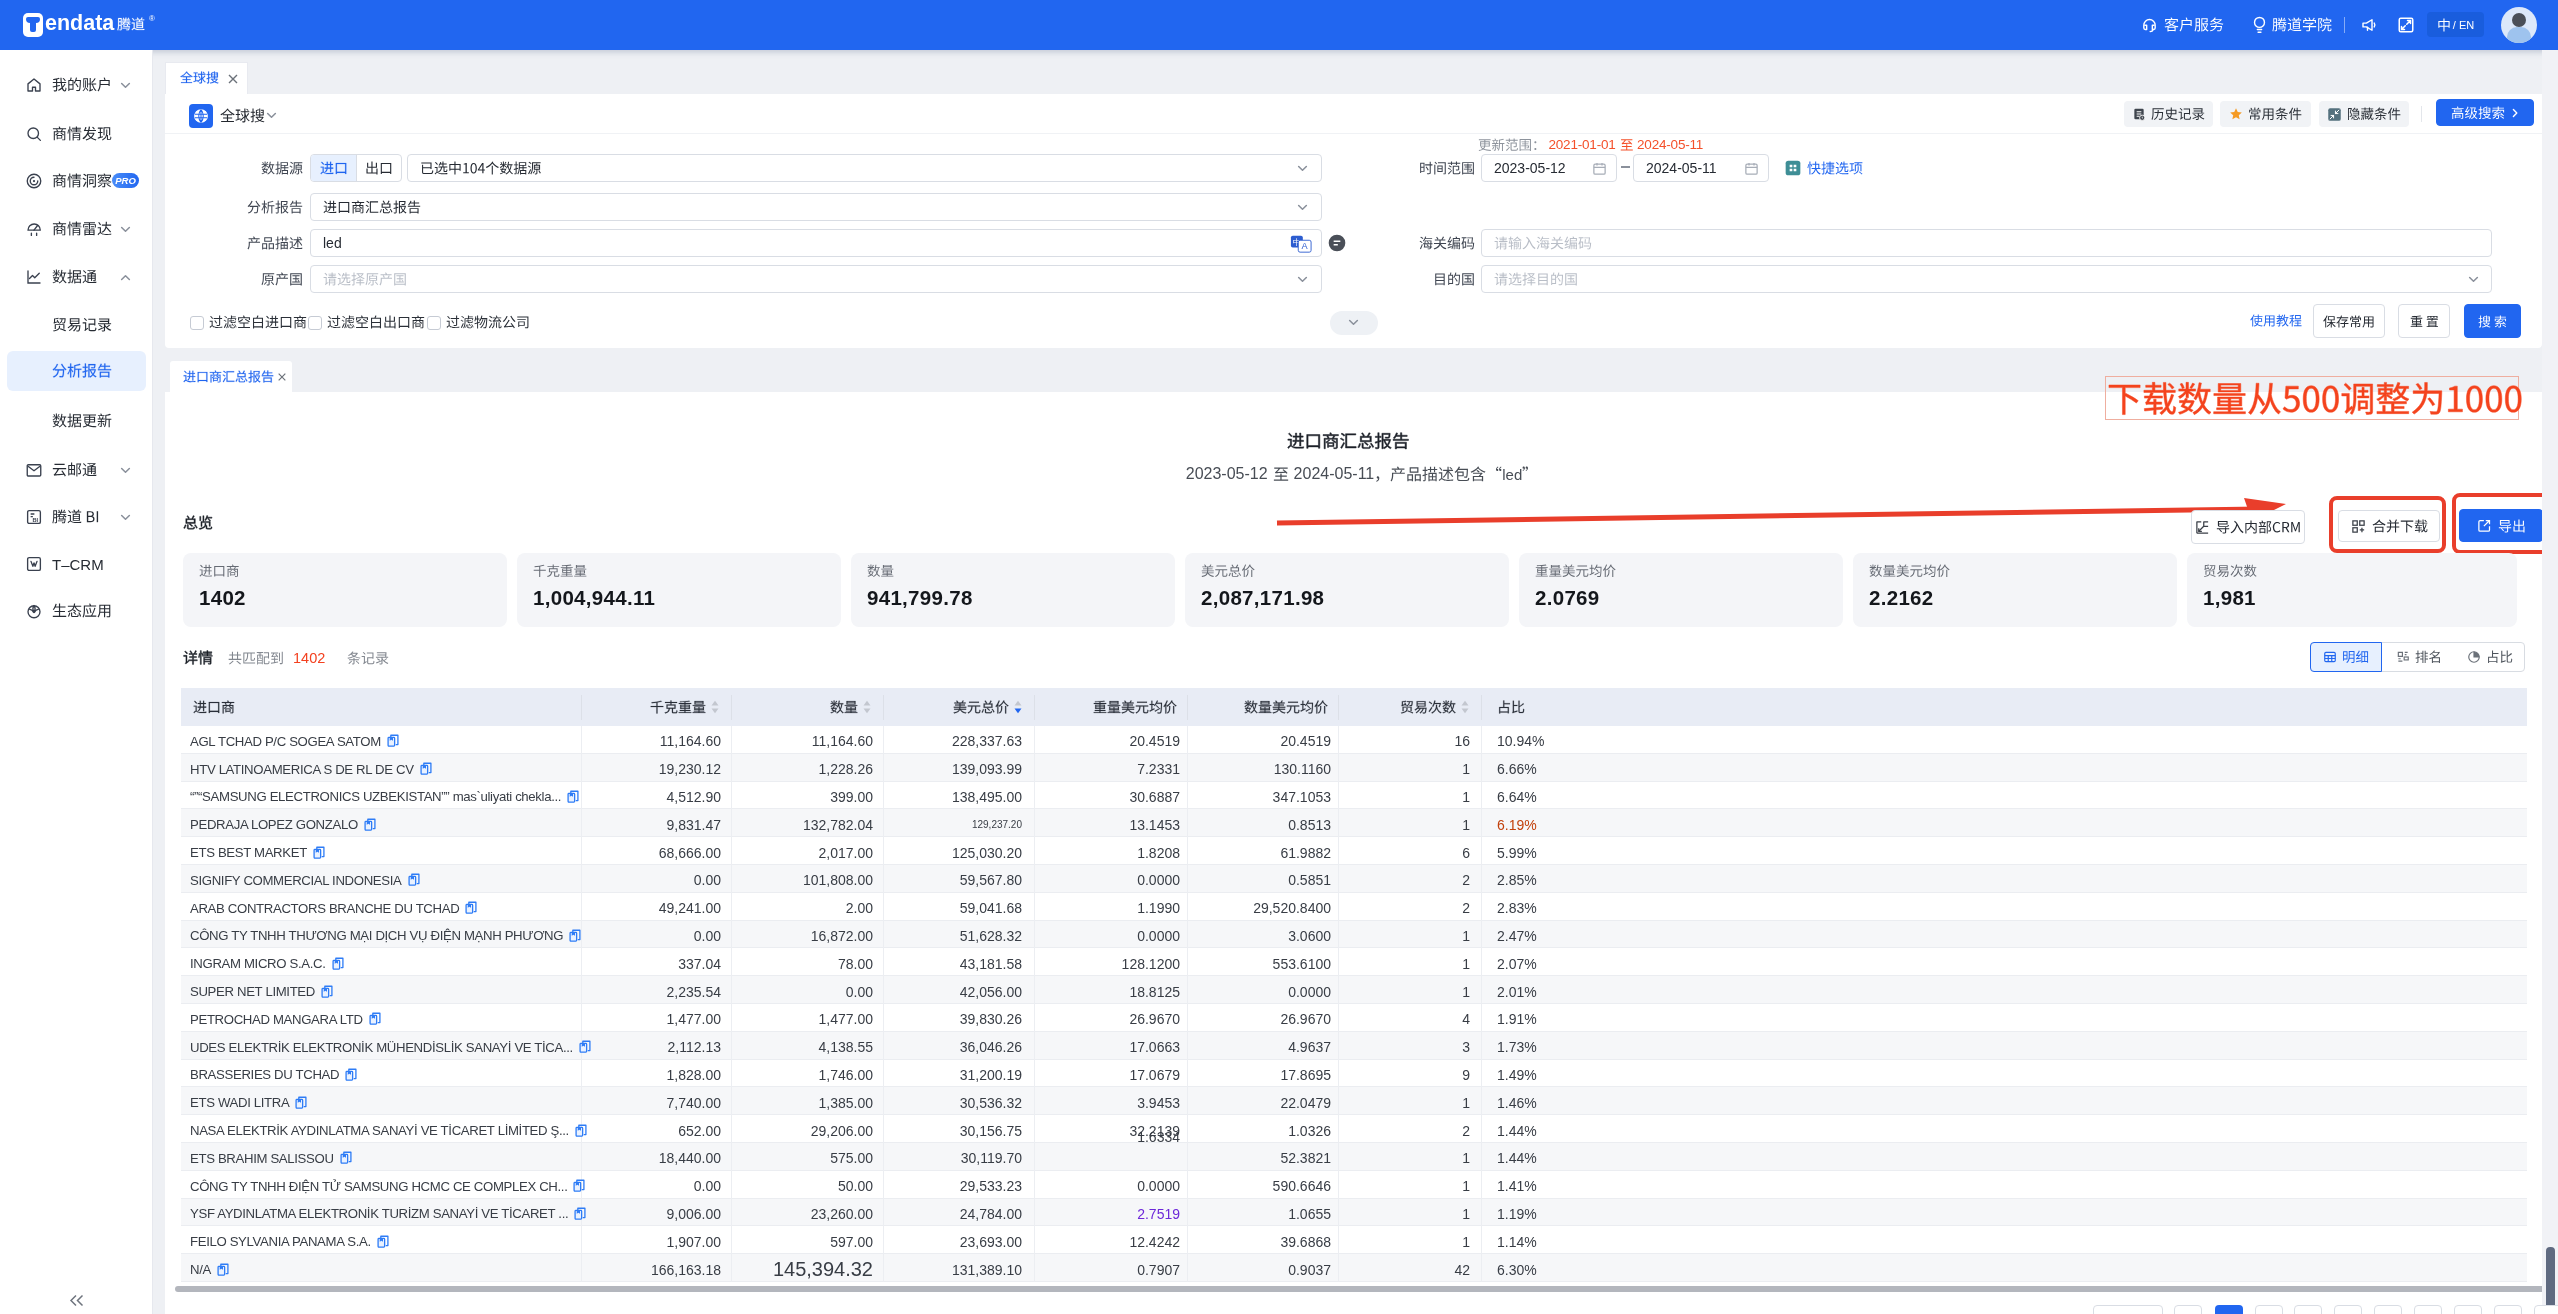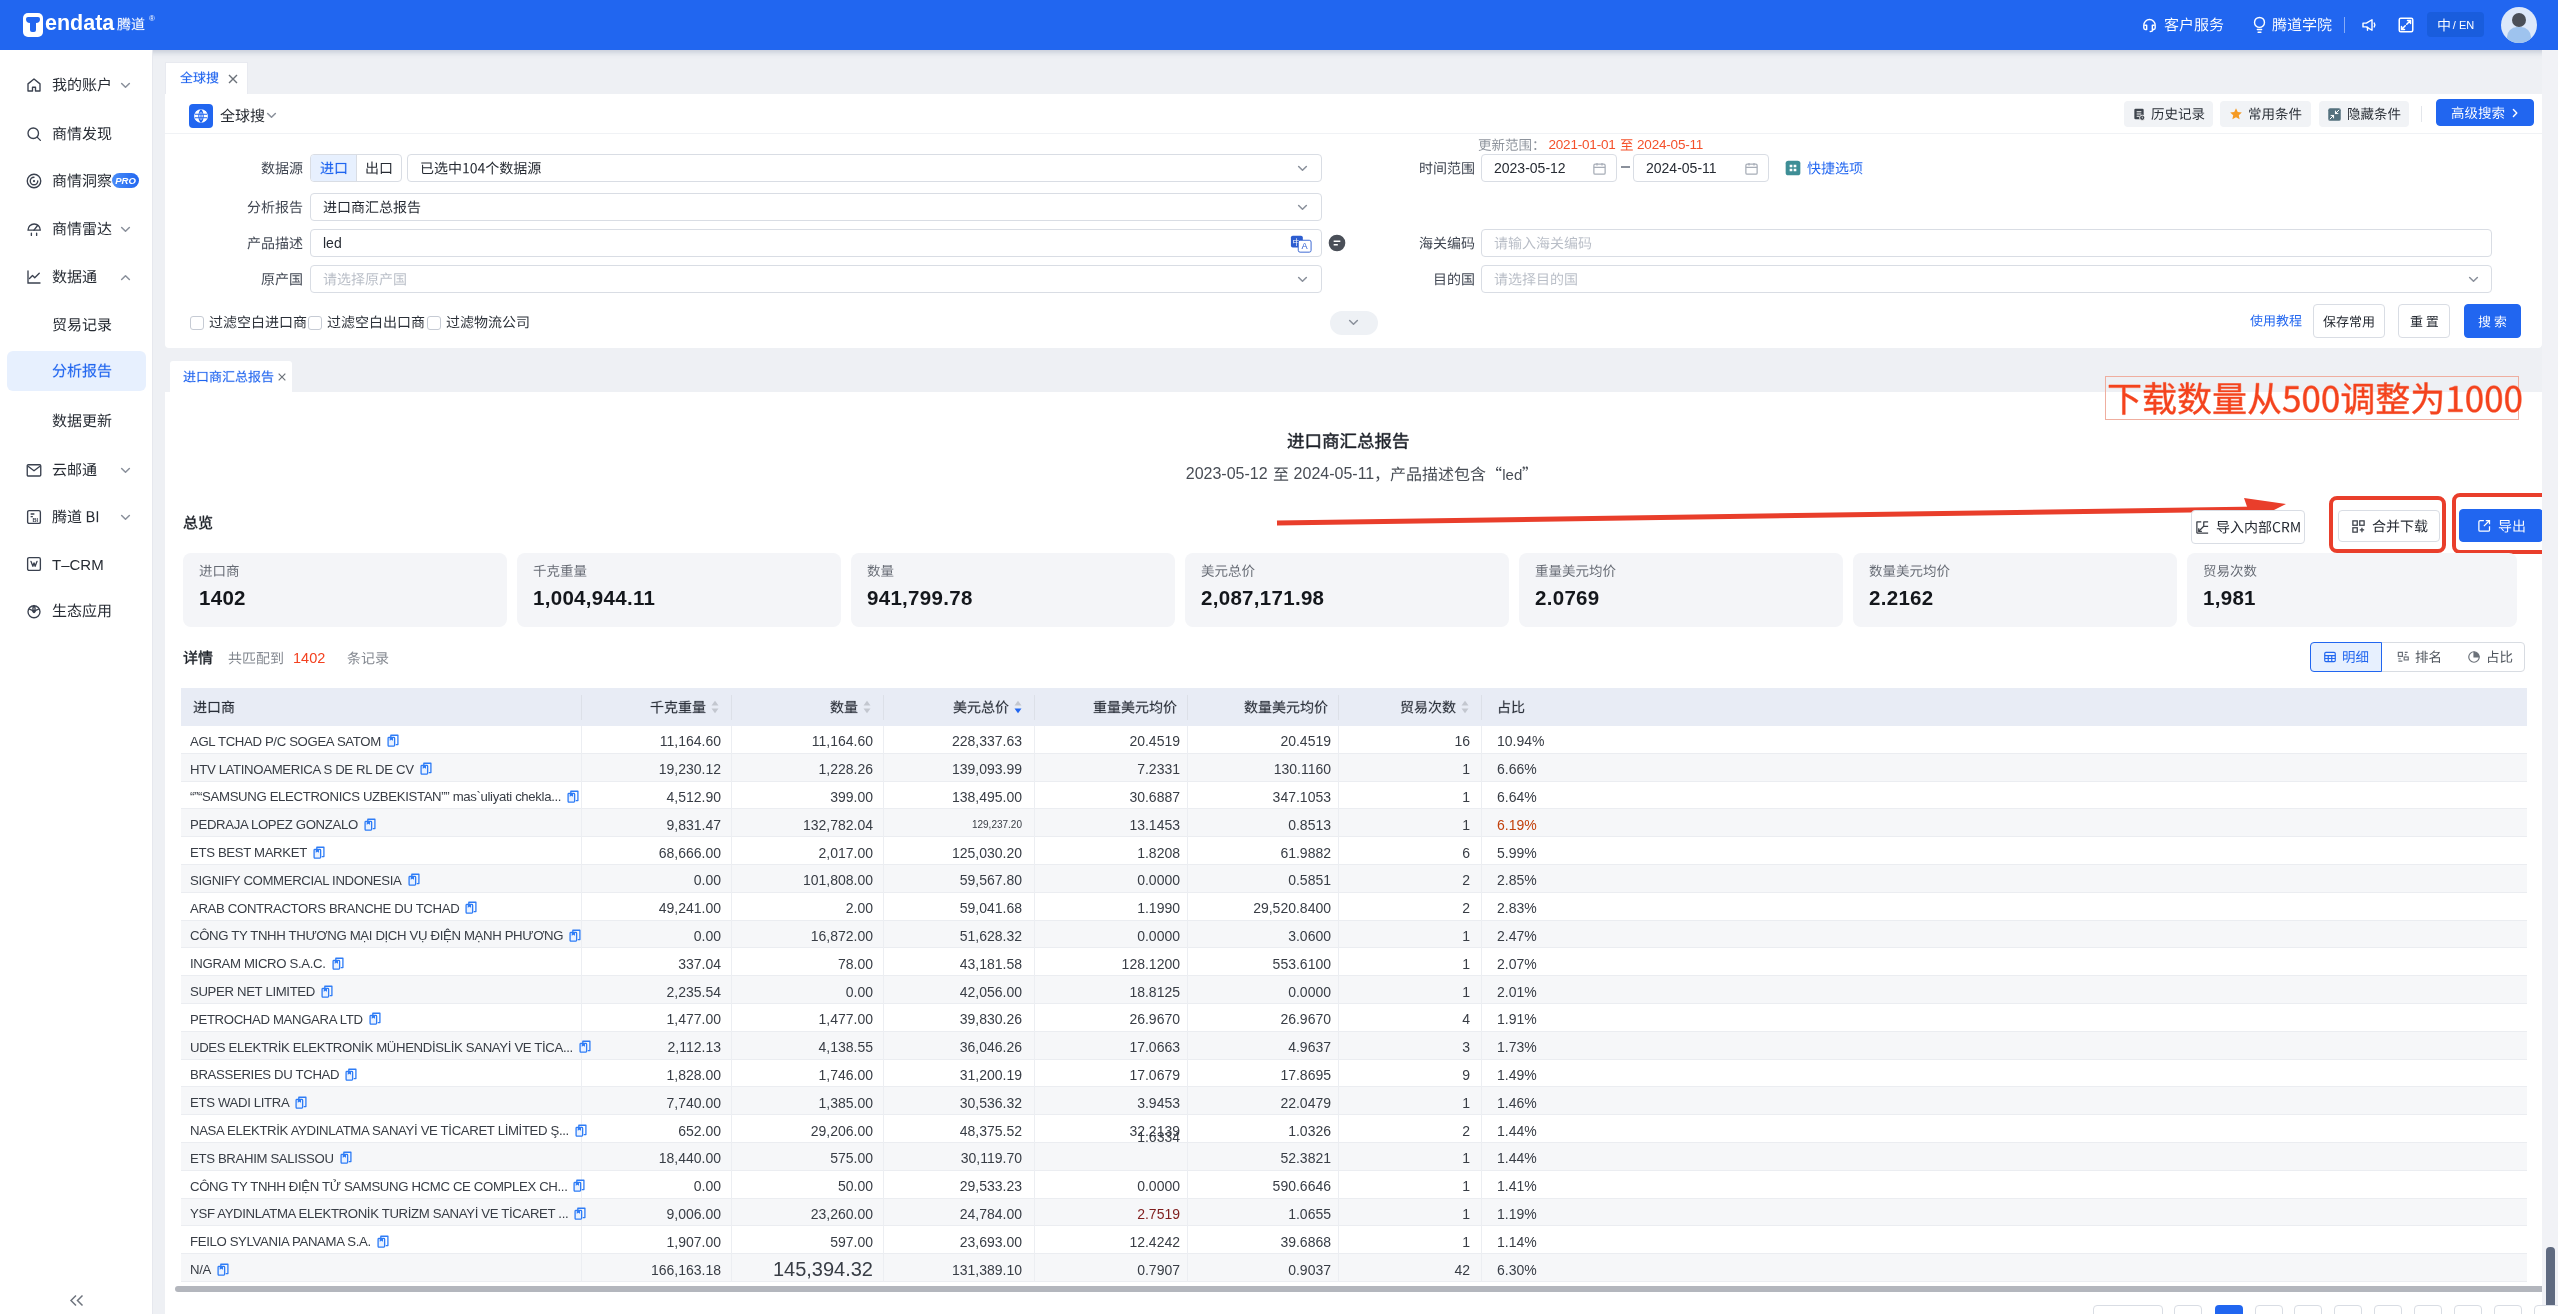--- a/index.html
+++ b/index.html
@@ -1339,21 +1339,21 @@
     <div class="abs" style="left:1187px;top:1115.2px;width:1px;height:27.8px;background:#eceef2"></div>
     <div class="abs" style="left:1338px;top:1115.2px;width:1px;height:27.8px;background:#eceef2"></div>
     <div class="abs" style="left:1481px;top:1115.2px;width:1px;height:27.8px;background:#eceef2"></div>
     <div class="abs flex" style="left:190px;top:1116.7px;height:27.8px;max-width:378px;color:#383d45;font-size:13.2px;letter-spacing:-.35px;white-space:nowrap">NASA ELEKTRİK AYDINLATMA SANAYİ VE TİCARET LİMİTED Ş...<svg width="12" height="14" viewBox="0 0 22 25" fill="none" stroke="#2e7cf6" stroke-width="2.4" style="margin-left:6px;flex:none">
         <path d="M7 5V2h13v17h-4" stroke-linejoin="round"></path>
         <rect x="2" y="6" width="12" height="16" rx="1.5" fill="#eaf2ff"></rect>
         <path d="M11 6v6l-3-2-3 2V6" fill="#2e7cf6" stroke="none"></path>
       </svg></div>
     <div class="abs flex" style="left:521px;top:1116.7px;width:200px;height:27.8px;justify-content:flex-end;color:#383d45;font-size:14px">652.00</div>
     <div class="abs flex" style="left:673px;top:1116.7px;width:200px;height:27.8px;justify-content:flex-end;color:#383d45;font-size:14px">29,206.00</div>
-    <div class="abs flex" style="left:822px;top:1116.7px;width:200px;height:27.8px;justify-content:flex-end;color:#383d45;font-size:14px">48,375.52</div>
+    <div class="abs flex" style="left:822px;top:1116.7px;width:200px;height:27.8px;justify-content:flex-end;color:#383d45;font-size:14px">30,156.75</div>
     <div class="abs flex" style="left:980px;top:1116.7px;width:200px;height:27.8px;justify-content:flex-end;color:#383d45;font-size:14px">32.2139</div>
     <div class="abs flex" style="left:1131px;top:1116.7px;width:200px;height:27.8px;justify-content:flex-end;color:#383d45;font-size:14px">1.0326</div>
     <div class="abs flex" style="left:1270px;top:1116.7px;width:200px;height:27.8px;justify-content:flex-end;color:#383d45;font-size:14px">2</div>
     <div class="abs flex" style="left:1497px;top:1116.7px;height:27.8px;color:#383d45;font-size:14px">1.44%</div>
     <div class="abs" style="left:181px;top:1143.0px;width:2346px;height:27.8px;background:#f6f7f9;border-bottom:1px solid #ebedf1"></div>
     <div class="abs" style="left:581px;top:1143.0px;width:1px;height:27.8px;background:#eceef2"></div>
     <div class="abs" style="left:731px;top:1143.0px;width:1px;height:27.8px;background:#eceef2"></div>
     <div class="abs" style="left:883px;top:1143.0px;width:1px;height:27.8px;background:#eceef2"></div>
     <div class="abs" style="left:1034px;top:1143.0px;width:1px;height:27.8px;background:#eceef2"></div>
     <div class="abs" style="left:1187px;top:1143.0px;width:1px;height:27.8px;background:#eceef2"></div>
@@ -1400,21 +1400,21 @@
     <div class="abs" style="left:1338px;top:1198.6px;width:1px;height:27.8px;background:#eceef2"></div>
     <div class="abs" style="left:1481px;top:1198.6px;width:1px;height:27.8px;background:#eceef2"></div>
     <div class="abs flex" style="left:190px;top:1200.1px;height:27.8px;max-width:378px;color:#383d45;font-size:13.2px;letter-spacing:-.35px;white-space:nowrap">YSF AYDINLATMA ELEKTRONİK TURİZM SANAYİ VE TİCARET ...<svg width="12" height="14" viewBox="0 0 22 25" fill="none" stroke="#2e7cf6" stroke-width="2.4" style="margin-left:6px;flex:none">
         <path d="M7 5V2h13v17h-4" stroke-linejoin="round"></path>
         <rect x="2" y="6" width="12" height="16" rx="1.5" fill="#eaf2ff"></rect>
         <path d="M11 6v6l-3-2-3 2V6" fill="#2e7cf6" stroke="none"></path>
       </svg></div>
     <div class="abs flex" style="left:521px;top:1200.1px;width:200px;height:27.8px;justify-content:flex-end;color:#383d45;font-size:14px">9,006.00</div>
     <div class="abs flex" style="left:673px;top:1200.1px;width:200px;height:27.8px;justify-content:flex-end;color:#383d45;font-size:14px">23,260.00</div>
     <div class="abs flex" style="left:822px;top:1200.1px;width:200px;height:27.8px;justify-content:flex-end;color:#383d45;font-size:14px">24,784.00</div>
-    <div class="abs flex" style="left:980px;top:1200.1px;width:200px;height:27.8px;justify-content:flex-end;color:#7f1d1d;font-size:14px">2.7519</div>
+    <div class="abs flex" style="left:980px;top:1200.1px;width:200px;height:27.8px;justify-content:flex-end;color:#6d28d9;font-size:14px">2.7519</div>
     <div class="abs flex" style="left:1131px;top:1200.1px;width:200px;height:27.8px;justify-content:flex-end;color:#383d45;font-size:14px">1.0655</div>
     <div class="abs flex" style="left:1270px;top:1200.1px;width:200px;height:27.8px;justify-content:flex-end;color:#383d45;font-size:14px">1</div>
     <div class="abs flex" style="left:1497px;top:1200.1px;height:27.8px;color:#383d45;font-size:14px">1.19%</div>
     <div class="abs" style="left:181px;top:1226.4px;width:2346px;height:27.8px;background:#ffffff;border-bottom:1px solid #ebedf1"></div>
     <div class="abs" style="left:581px;top:1226.4px;width:1px;height:27.8px;background:#eceef2"></div>
     <div class="abs" style="left:731px;top:1226.4px;width:1px;height:27.8px;background:#eceef2"></div>
     <div class="abs" style="left:883px;top:1226.4px;width:1px;height:27.8px;background:#eceef2"></div>
     <div class="abs" style="left:1034px;top:1226.4px;width:1px;height:27.8px;background:#eceef2"></div>
     <div class="abs" style="left:1187px;top:1226.4px;width:1px;height:27.8px;background:#eceef2"></div>
     <div class="abs" style="left:1338px;top:1226.4px;width:1px;height:27.8px;background:#eceef2"></div>

